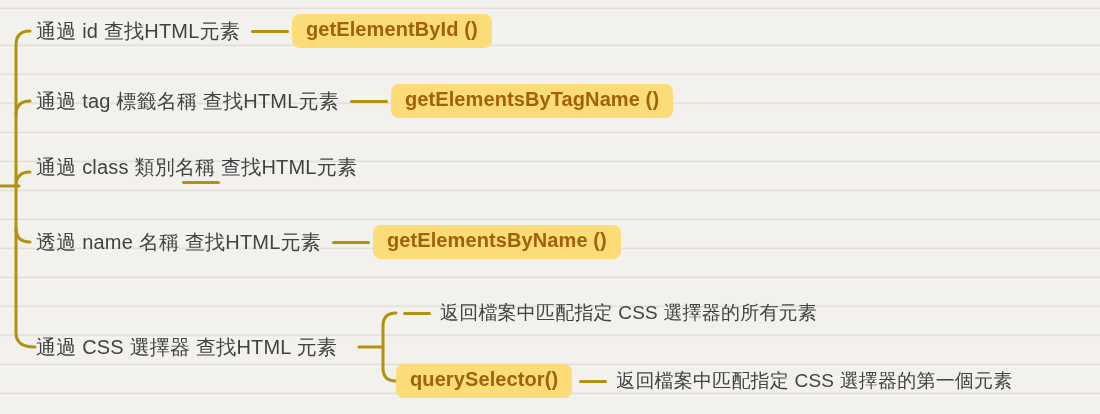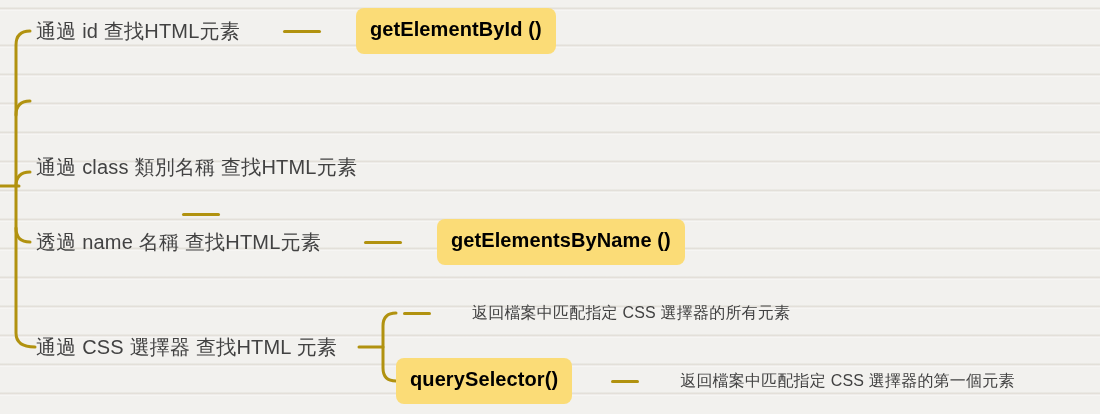--- a/index.html
+++ b/index.html
@@ -35,21 +35,20 @@
     width: 1100px;
     height: 414px;
   }
 
   .row {
     position: absolute;
     height: 36px;
     display: flex;
     align-items: center;
     white-space: nowrap;
-    gap: 32px;
   }
 
   .label {
     font-size: 20px;
     color: #424242;
     letter-spacing: 0.2px;
   }
 
   .dash {
     height: 3px;
@@ -67,29 +66,29 @@
     width: 28px;
     margin: 0 9px 0 7px;
   }
 
   .topic-node {
     display: inline-flex;
     align-items: center;
     background: #fbdc77;
     border-radius: 8px;
     padding: 3px 14px 6px 14px;
-    height: 46px;
+    height: 34px;
     font-size: 20px;
     font-weight: 700;
-    color: #000000;
+    color: #a16207;
     letter-spacing: 0.1px;
   }
 
   .desc {
-    font-size: 16px;
+    font-size: 19px;
     color: #424242;
     letter-spacing: 0.2px;
   }
 </style>
 </head>
 <body>
 
 <div class="canvas">
 
   <svg class="connector-svg" viewBox="0 0 1100 414" fill="none" stroke="#b1920f" stroke-width="3" stroke-linecap="round">
@@ -101,20 +100,25 @@
     <path d="M 359 347 L 383 347"></path>
     <path d="M 396 313 Q 383 313 383 326 L 383 368 Q 383 381 396 381"></path>
   </svg>
 
   <div class="row" style="top:13px; left:36px;">
     <span class="label">通過 id 查找HTML元素</span>
     <span class="dash dash-main"></span>
     <span class="topic-node">getElementById ()</span>
   </div>
 
+  <div class="row" style="top:83px; left:36px;">
+    <span class="label">通過 tag 標籤名稱 查找HTML元素</span>
+    <span class="dash dash-main"></span>
+    <span class="topic-node">getElementsByTagName ()</span>
+  </div>
 
   <div class="row" style="top:154px; left:36px;flex-direction:column;">
     <span class="label">通過 class 類別名稱 查找HTML元素</span>
     <span class="dash dash-main"></span>
   </div>
 
   <div class="row" style="top:329px; left:36px;">
     <span class="label">通過 CSS 選擇器 查找HTML 元素</span>
   </div>
 

